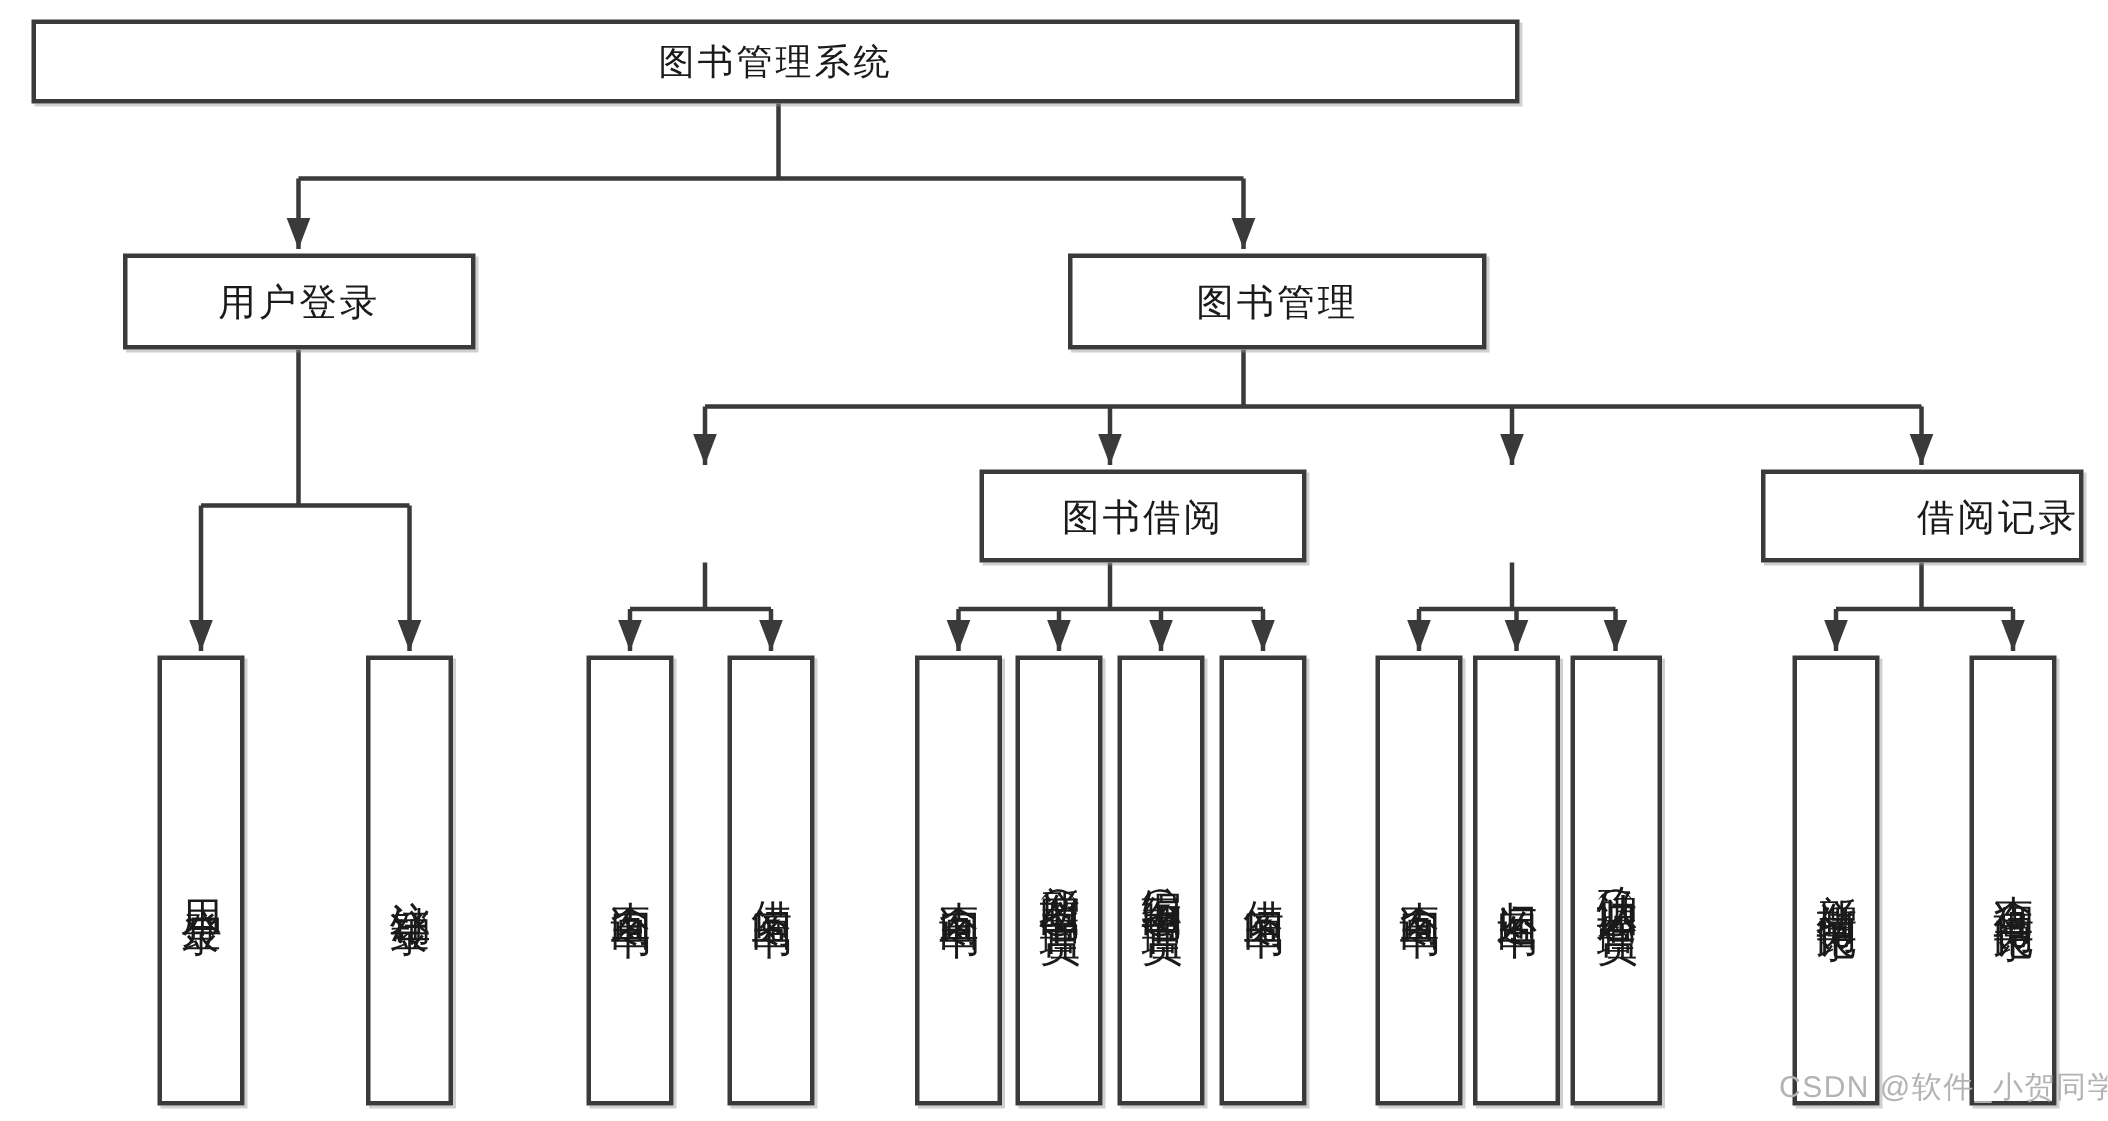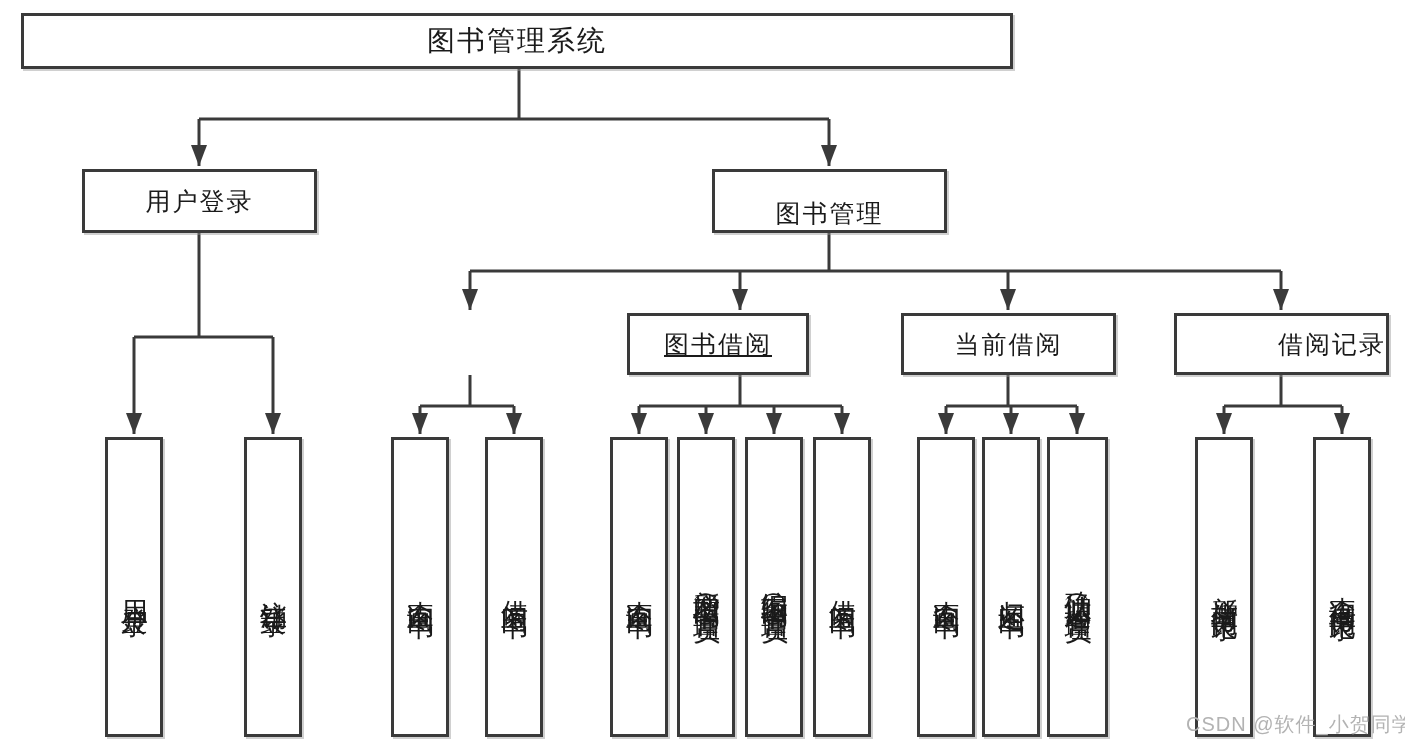--- a/index.html
+++ b/index.html
@@ -10,21 +10,21 @@
   }
   svg.connectors{position:absolute;left:0;top:0;width:1405px;height:747px;}
   .box{
     position:absolute;box-sizing:border-box;background:#ffffff;
     border:3px solid #3a3a3a;
     box-shadow:2px 2px 0 rgba(150,150,150,.45);
     display:flex;align-items:center;justify-content:center;
     color:#1a1a1a;
   }
   .hbox{font-size:25px;letter-spacing:2px;white-space:nowrap;}
-  .title-box{font-size:28px;}
+  .title-box{font-size:24px;}
   .vbox .vtext{
     writing-mode:vertical-rl;
     text-orientation:mixed;
     font-size:27px;line-height:1;letter-spacing:4px;
     white-space:nowrap;
   }
   .watermark{
     position:absolute;left:1186px;top:711px;
     font-size:20px;color:#b3b3b3;letter-spacing:1px;white-space:nowrap;
   }
@@ -77,29 +77,26 @@
     </g>
   </svg>
 
   <div class="box hbox title-box" style="left:21px;top:13px;width:992px;height:56px;">
     <span>图书管理系统</span>
   </div>
 
   <div class="box hbox" style="left:82px;top:169px;width:235px;height:64px;">
     <span>用户登录</span>
   </div>
-  <div class="box hbox" style="left:712px;top:169px;width:235px;height:64px;align-items:flex-end;">
+  <div class="box hbox" style="left:712px;top:169px;width:279px;height:64px;">
     <span>图书管理</span>
   </div>
 
-  <div class="box hbox" style="left:627px;top:313px;width:182px;height:62px;text-decoration:underline;">
+  <div class="box hbox" style="left:653px;top:313px;width:218px;height:62px;">
     <span>图书借阅</span>
-  </div>
-  <div class="box hbox" style="left:901px;top:313px;width:215px;height:62px;">
-    <span>当前借阅</span>
   </div>
   <div class="box hbox" style="left:1174px;top:313px;width:215px;height:62px;justify-content:flex-end;">
     <span>借阅记录</span>
   </div>
 
   <div class="box vbox" style="left:105px;top:437px;width:58px;height:300px;">
     <span class="vtext">用户登录</span>
   </div>
   <div class="box vbox" style="left:244px;top:437px;width:58px;height:300px;">
     <span class="vtext">注销登录</span>

